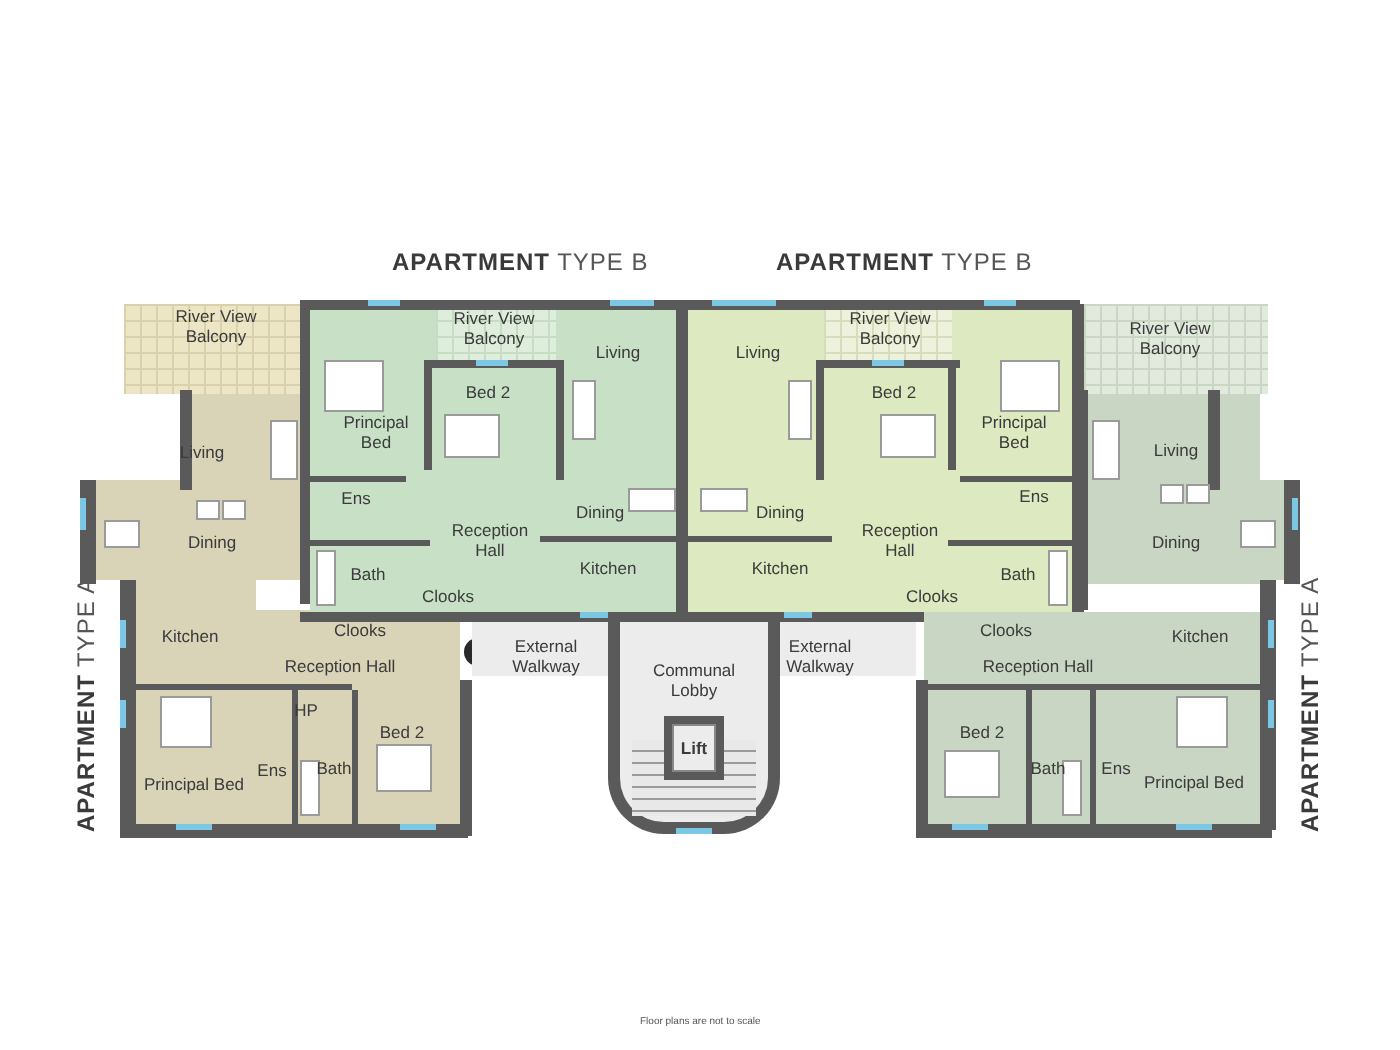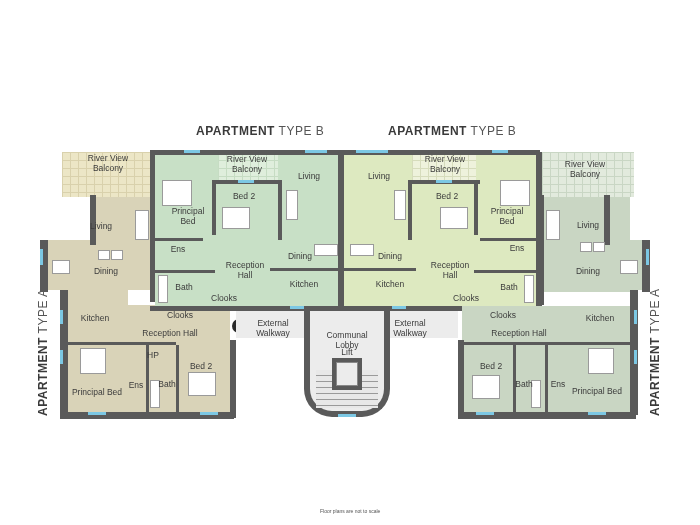--- a/index.html
+++ b/index.html
@@ -203,16 +203,16 @@
   <div class="room" style="left:304px;top:311px;width:86px;height:106px;background:#ececec;border:6px solid #5a5a5a;border-top:none;border-radius:0 0 28px 28px;"></div>
   <div class="stairs" style="left:316px;top:370px;width:62px;height:38px;"></div>
   <div class="room" style="left:332px;top:358px;width:30px;height:32px;background:#5a5a5a;padding:4px;">
     <div style="width:100%;height:100%;background:#ececec;border:1px solid #888;box-sizing:border-box;"></div>
   </div>
   <div class="win" style="left:338px;top:414px;width:18px;height:3px;"></div>
 
   <div class="lbl" style="left:273px;top:328px;">External<br>Walkway</div>
   <div class="lbl" style="left:410px;top:328px;">External<br>Walkway</div>
   <div class="lbl" style="left:347px;top:340px;">Communal<br>Lobby</div>
-  <div class="lbl" style="left:347px;top:352px;">Lift</div>
+  <div class="lbl" style="left:347px;top:374px;font-weight:bold;">Lift</div>
 </div>
 
 <div class="abs footer" style="left:320px;top:508px;">Floor plans are not to scale</div>
 
 </body></html>

